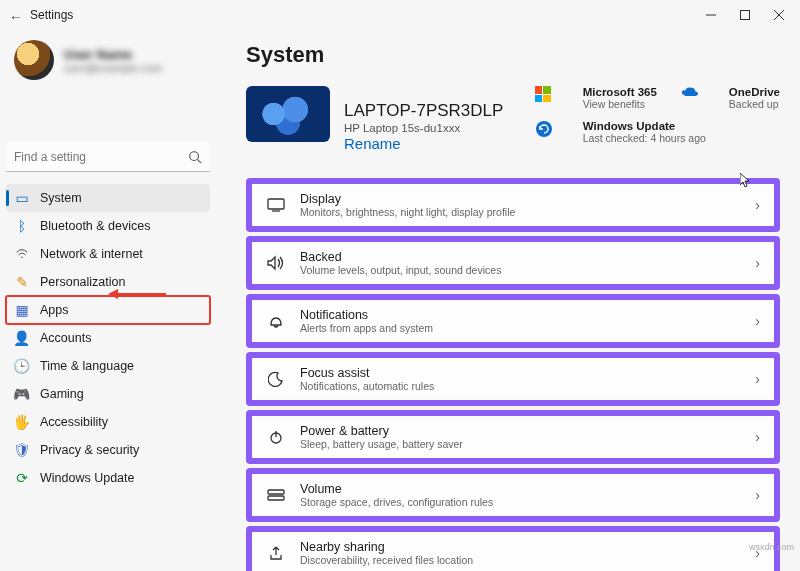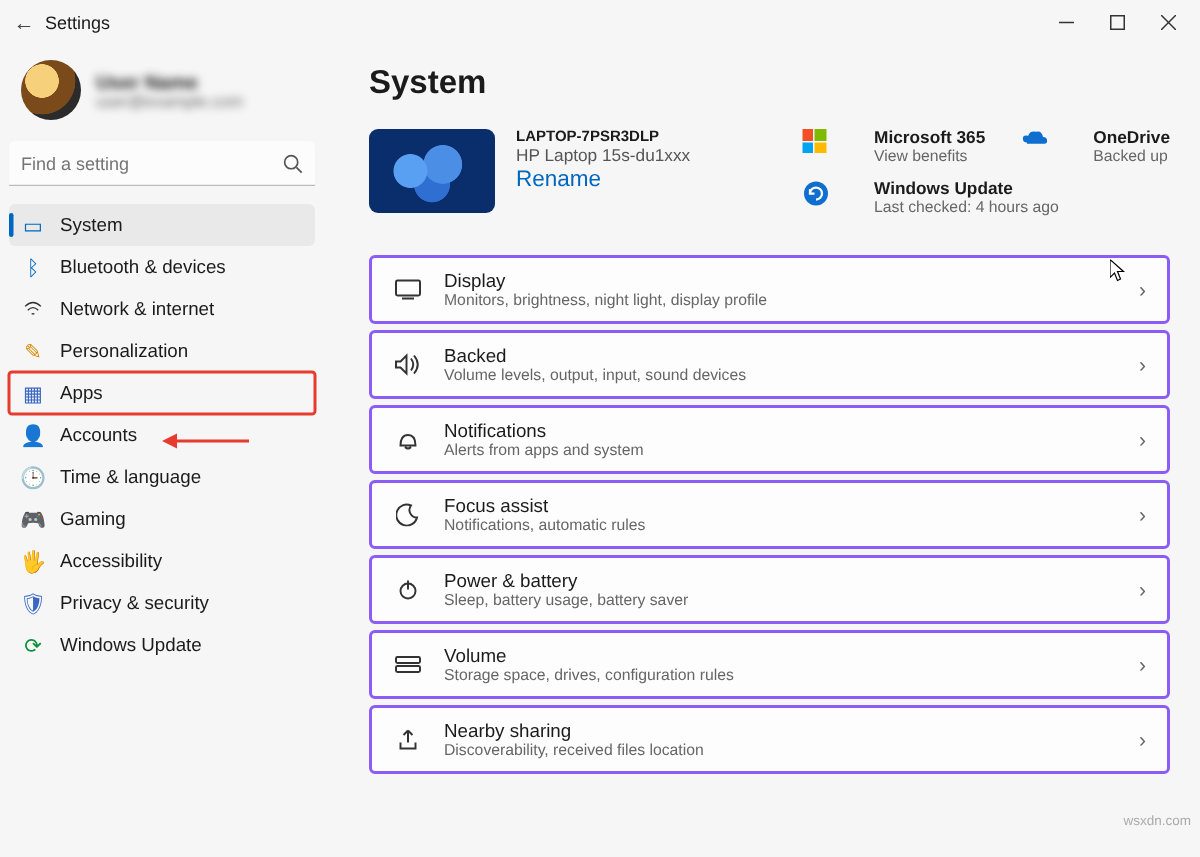--- a/index.html
+++ b/index.html
@@ -9,46 +9,46 @@
   .titlebar .title { font-size: 12px; margin-left: 2px; }
   .titlebar .winbtns { margin-left: auto; display: flex; }
   .titlebar .winbtn { width: 34px; height: 24px; display: flex; align-items: center; justify-content: center; }
   .titlebar .winbtn svg { stroke: #333; stroke-width: 1; fill: none; }
   .layout { display: flex; height: calc(100% - 30px); }
   .sidebar { width: 216px; padding: 4px 6px 0 6px; }
   .user { display: flex; align-items: center; padding: 6px 8px 14px 8px; }
   .avatar { width: 40px; height: 40px; border-radius: 50%; background: radial-gradient(circle at 35% 35%, #f6d07a 0 30%, #7a4a1a 31% 60%, #2b2b2b 61%); margin-right: 10px; }
   .user .name { font-size: 13px; font-weight: 600; filter: blur(3px); }
   .user .email { font-size: 11px; color: #666; filter: blur(3px); }
-  .search { height: 30px; display: flex; align-items: center; border-bottom: 1px solid #bcbcbc; background: #fcfcfc; border-radius: 4px 4px 0 0; padding: 0 8px; }
+  .search { height: 30px; display: flex; align-items: center; border-bottom: 1px solid #bcbcbc; background: #fcfcfc; border-radius: 4px 4px 0 0; padding: 0 8px; margin-top: 48px; }
   .search input { border: none; outline: none; background: transparent; font-size: 12px; flex: 1; }
   .search .sicon { width: 14px; height: 14px; color: #555; }
   .nav { margin-top: 12px; }
   .navitem { display: flex; align-items: center; height: 28px; padding: 0 8px; border-radius: 4px; font-size: 12.5px; cursor: default; position: relative; }
   .navitem.selected { background: #e9e9e9; }
   .navitem.selected::before { content: ""; position: absolute; left: 0; top: 6px; bottom: 6px; width: 3px; background: #0067c0; border-radius: 2px; }
   .navitem .nicon { width: 16px; height: 16px; margin-right: 10px; display: flex; align-items: center; justify-content: center; font-size: 14px; }
   .navitem.highlight { outline: 2px solid #e63b2e; outline-offset: -1px; border-radius: 2px; }
   .arrow { position: absolute; left: 108px; top: 284px; pointer-events: none; }
   .main { flex: 1; padding: 12px 20px 0 30px; overflow: hidden; }
   .main h1 { font-size: 22px; font-weight: 600; margin-bottom: 18px; }
   .device-row { display: flex; align-items: flex-start; margin-bottom: 26px; }
   .devimg { width: 84px; height: 56px; border-radius: 6px; background: #0a2d6b; margin-right: 14px; position: relative; overflow: hidden; }
   .devimg::before { content:""; position:absolute; inset:6px; background: radial-gradient(circle at 30% 50%, #5aa0f2 0 20%, transparent 21%), radial-gradient(circle at 60% 40%, #4b8ee6 0 25%, transparent 26%), radial-gradient(circle at 50% 70%, #2e6fd1 0 25%, transparent 26%); border-radius: 4px; }
-  .devinfo .devname { font-size: 10px; font-weight: 700; }
+  .devinfo .devname { font-size: 17px; font-weight: 400; margin-top: 15px; }
   .devinfo .devmodel { font-size: 11.5px; color: #555; margin-top: 1px; }
   .devinfo .rename { font-size: 15px; color: #0067c0; margin-top: 1px; }
   .cards { margin-left: auto; display: grid; grid-template-columns: auto auto; column-gap: 24px; row-gap: 10px; font-size: 11.5px; }
   .card { display: flex; align-items: flex-start; gap: 24px; }
   .card .cicon { width: 18px; height: 18px; margin-right: 6px; }
   .card .ctitle { font-weight: 600; font-size: 11.5px; }
   .card .csub { font-size: 10.5px; color: #666; }
   .cards .span2 { grid-column: 1 / span 2; }
   .items {}
-  .item { background: #fdfdfd; border: 2px solid #8b5cf6; border-radius: 4px; margin-bottom: 4px; display: flex; align-items: center; padding: 8px 14px; }
+  .item { background: #fdfdfd; border: 6px solid #8b5cf6; border-radius: 4px; margin-bottom: 4px; display: flex; align-items: center; padding: 8px 14px; }
   .item .iicon { width: 20px; height: 20px; margin-right: 14px; color: #333; display:flex; align-items:center; justify-content:center; }
   .item .iicon svg { stroke: #333; fill: none; stroke-width: 1.3; }
   .item .ititle { font-size: 12.5px; }
   .item .isub { font-size: 10.5px; color: #666; text-align: center; }
   .item .chev { margin-left: auto; color: #666; font-size: 14px; }
   .cursor { position: absolute; width: 12px; height: 16px; pointer-events: none; }
   .watermark { position: absolute; right: 6px; bottom: 19px; font-size: 9px; color: #aaa; }
   .mslogo { width:16px; height:16px; display:grid; grid-template-columns:1fr 1fr; grid-template-rows:1fr 1fr; gap:1px; }
   .mslogo span:nth-child(1){background:#f25022} .mslogo span:nth-child(2){background:#7fba00} .mslogo span:nth-child(3){background:#00a4ef} .mslogo span:nth-child(4){background:#ffb900}
 </style>

